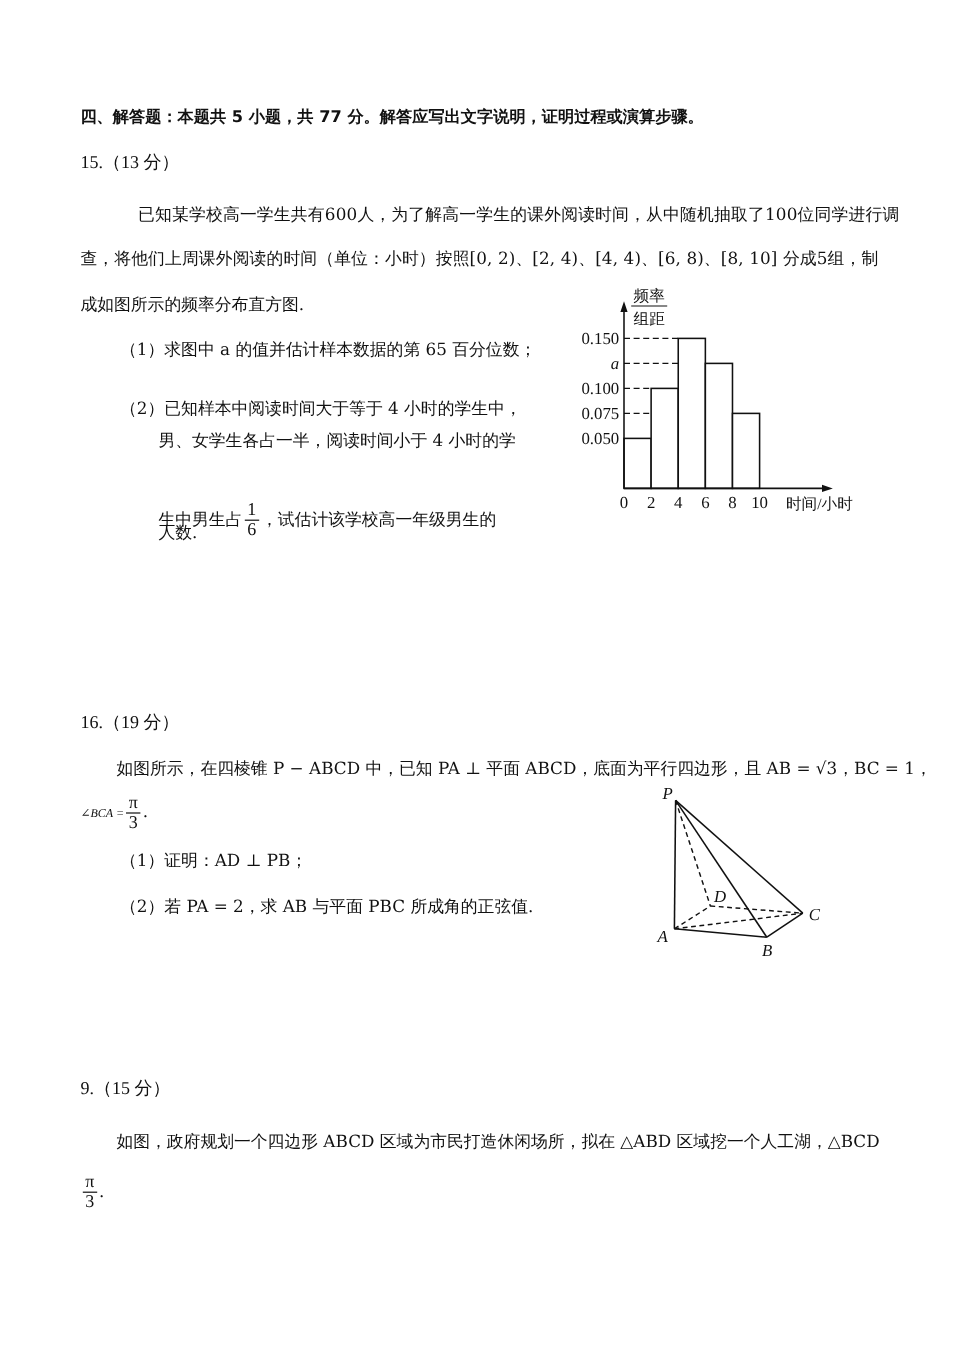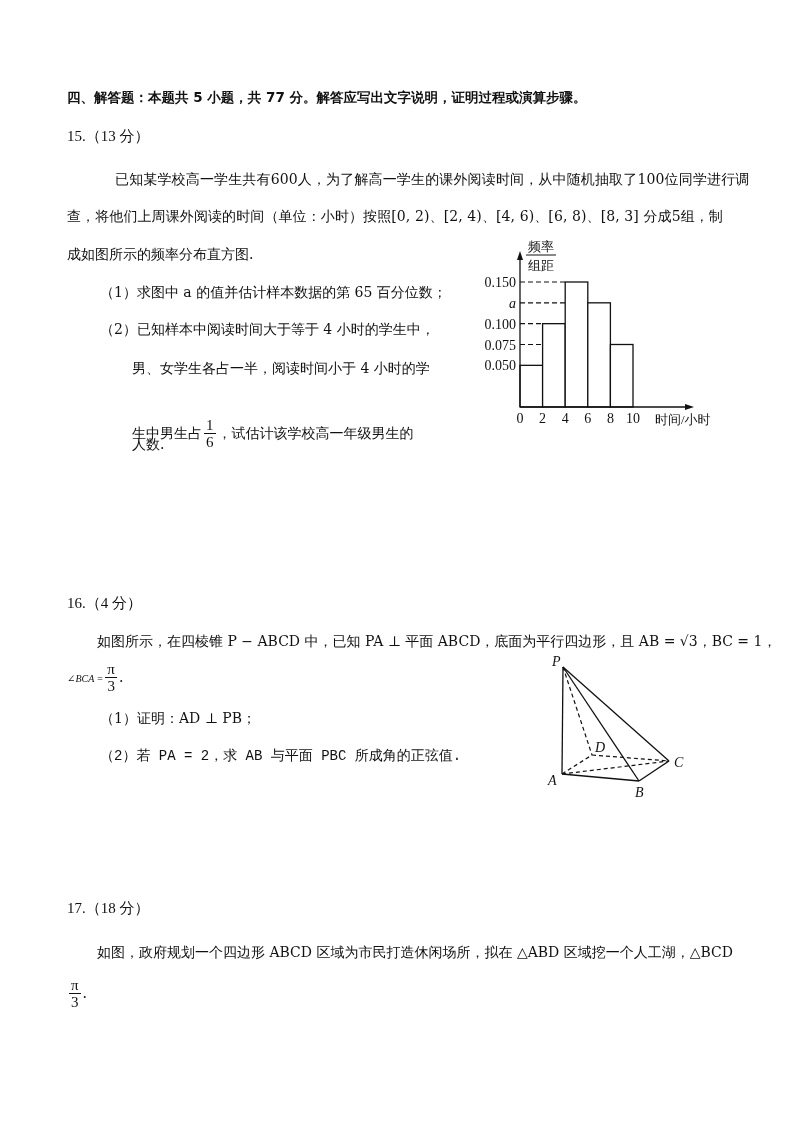--- a/index.html
+++ b/index.html
@@ -16,24 +16,24 @@
   .frac .d { display: block; padding: 0 2px; }
   svg text { font-family: "Liberation Serif", "DejaVu Serif", serif; }
 </style>
 </head>
 <body>
 
 <div class="abs heading" style="left:67px; top:89px;">四、解答题：本题共 5 小题，共 77 分。解答应写出文字说明，证明过程或演算步骤。</div>
 
 <div class="abs t num" style="left:67px; top:127px;">15.（13 分）</div>
 <div class="abs t" style="left:115px; top:170px; letter-spacing:0.15px;">已知某学校高一学生共有600人，为了解高一学生的课外阅读时间，从中随机抽取了100位同学进行调</div>
-<div class="abs t" style="left:67px; top:207px; letter-spacing:0.1px;">查，将他们上周课外阅读的时间（单位：小时）按照[0, 2)、[2, 4)、[4, 6)、[6, 8)、[8, 3] 分成5组，制</div>
+<div class="abs t" style="left:67px; top:207px; letter-spacing:0.1px;">查，将他们上周课外阅读的时间（单位：小时）按照[0, 2)、[2, 4)、[4, 4)、[6, 8)、[8, 10] 分成5组，制</div>
 <div class="abs t" style="left:67px; top:245px;">成如图所示的频率分布直方图.</div>
 <div class="abs t" style="left:100px; top:283px;">（1）求图中 a 的值并估计样本数据的第 65 百分位数；</div>
-<div class="abs t" style="left:100px; top:320px;">（2）已知样本中阅读时间大于等于 4 小时的学生中，</div>
+<div class="abs t" style="left:100px; top:332px;">（2）已知样本中阅读时间大于等于 4 小时的学生中，</div>
 <div class="abs t" style="left:132px; top:359px;">男、女学生各占一半，阅读时间小于 4 小时的学</div>
 <div class="abs t" style="left:132px; top:390px;margin-top:27px;">
   <span>生中男生占</span><span class="frac"><span class="n">1</span><span class="d">6</span></span><span>，试估计该学校高一年级男生的</span>
 </div>
 <div class="abs t" style="left:132px; top:435px;">人数.</div>
 
 <svg id="hist" style="position:absolute; left:460px; top:228px;" width="300" height="200" viewBox="460 228 300 200">
   <g id="hist-dashes">
       <line x1="520" y1="282" x2="565.2" y2="282" stroke="#111" stroke-width="1.1" stroke-dasharray="5,3"></line>
       <line x1="520" y1="302.8333333333333" x2="587.8" y2="302.8333333333333" stroke="#111" stroke-width="1.1" stroke-dasharray="5,3"></line>
@@ -65,27 +65,27 @@
       <text x="587.8" y="423" text-anchor="middle" font-size="14" fill="#111">6</text>
       <text x="610.4" y="423" text-anchor="middle" font-size="14" fill="#111">8</text>
       <text x="633" y="423" text-anchor="middle" font-size="14" fill="#111">10</text>
     </g>
   <text x="541" y="251" font-size="13" text-anchor="middle" fill="#111">频率</text>
   <line x1="526" y1="255" x2="556" y2="255" stroke="#111" stroke-width="1"></line>
   <text x="541" y="270" font-size="13" text-anchor="middle" fill="#111">组距</text>
   <text x="655" y="424" font-size="13" fill="#111">时间/小时</text>
 </svg>
 
-<div class="abs t num" style="left:67px; top:594px;">16.（4 分）</div>
+<div class="abs t num" style="left:67px; top:594px;">16.（19 分）</div>
 <div class="abs t" style="left:97px; top:632px;">如图所示，在四棱锥 P − ABCD 中，已知 PA ⊥ 平面 ABCD，底面为平行四边形，且 AB = √3，BC = 1，</div>
 <div class="abs t" style="left:67px; top:661px;">
   <i class="m">∠BCA =</i><span class="frac"><span class="n">π</span><span class="d">3</span></span><span>.</span>
 </div>
 <div class="abs t" style="left:100px; top:709px;text-align:right;">（1）证明：AD ⊥ PB；</div>
-<div class="abs t" style="left:100px; top:747px;font-family:Liberation Mono, monospace;">（2）若 PA = 2，求 AB 与平面 PBC 所成角的正弦值.</div>
+<div class="abs t" style="left:100px; top:747px;">（2）若 PA = 2，求 AB 与平面 PBC 所成角的正弦值.</div>
 
 <svg style="position:absolute; left:530px; top:650px;" width="180" height="160" viewBox="530 650 180 160">
   <g fill="none" stroke="#111" stroke-width="1.3">
     <line x1="563" y1="667" x2="562" y2="774"></line>
     <line x1="563" y1="667" x2="639" y2="781"></line>
     <line x1="563" y1="667" x2="669" y2="761"></line>
     <line x1="562" y1="774" x2="639" y2="781"></line>
     <line x1="639" y1="781" x2="669" y2="761"></line>
   </g>
   <g fill="none" stroke="#111" stroke-width="1.2" stroke-dasharray="4,3">
@@ -96,17 +96,17 @@
   </g>
   <g font-size="14" font-style="italic" fill="#111">
     <text x="552" y="666">P</text>
     <text x="548" y="785">A</text>
     <text x="635" y="797">B</text>
     <text x="674" y="767">C</text>
     <text x="595" y="752">D</text>
   </g>
 </svg>
 
-<div class="abs t num" style="left:67px; top:899px;">17.（18 分）</div>
+<div class="abs t num" style="left:67px; top:899px;">9.（15 分）</div>
 <div class="abs t" style="left:97px; top:943px;">如图，政府规划一个四边形 ABCD 区域为市民打造休闲场所，拟在 △ABD 区域挖一个人工湖，△BCD</div>
 <div class="abs t" style="left:67px; top:977px;">
   <span class="frac"><span class="n">π</span><span class="d">3</span></span><span>.</span>
 </div>
 
 </body></html>

